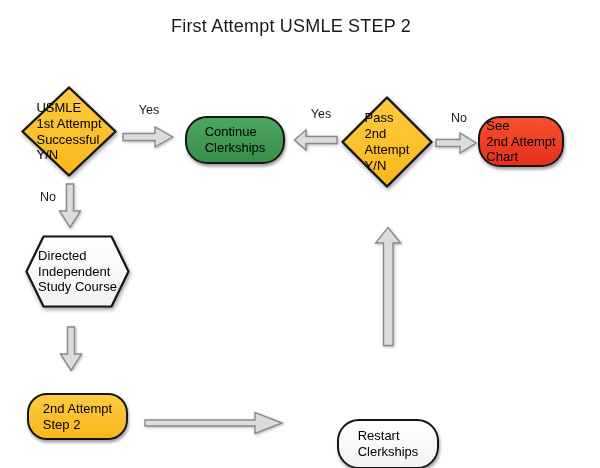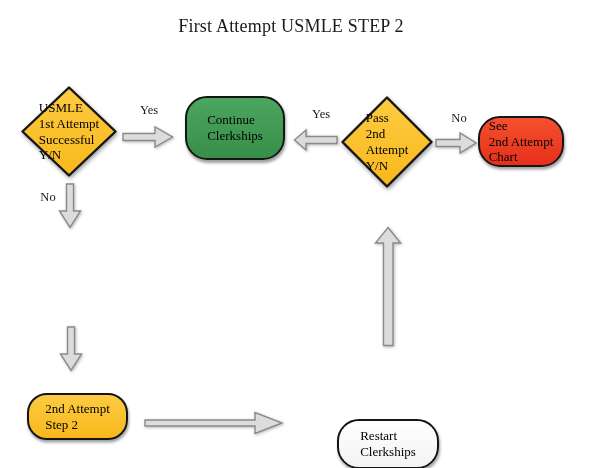--- a/index.html
+++ b/index.html
@@ -1,18 +1,18 @@
 <!DOCTYPE html>
 <html><head>
 <meta charset="utf-8">
 <style>
   html,body{margin:0;padding:0;background:#ffffff;}
   #canvas{
     position:relative;width:600px;height:468px;background:#ffffff;overflow:hidden;
-    font-family:Liberation Serif, serif;color:#000;
+    font-family:Liberation Sans, sans-serif;color:#000;
   }
   .title{
     position:absolute;left:0;top:16px;width:582px;text-align:center;
     font-size:18px;color:#1a1a1a;letter-spacing:.2px;
   }
   .node{position:absolute;box-sizing:border-box;}
   .box{
     border:2px solid #151515;border-radius:22px;
     box-shadow:1px 2.5px 3px rgba(0,0,0,.38);
     display:flex;align-items:center;justify-content:center;
@@ -53,21 +53,21 @@
 1st Attempt
 Successful
 Y/N</div>
   </div>
 
   <div class="edge-label" style="left:132px;top:103px;">Yes</div>
   <svg class="arrow-svg" style="left:122px;top:125px;" width="52" height="24" viewBox="0 0 52 24">
     <polygon points="1,8.5 33,8.5 33,2 50.5,12 33,22 33,15.5 1,15.5" fill="#DCDCDC" stroke="#8A8A8A" stroke-width="1.4"></polygon>
   </svg>
 
-  <div class="node box fill-green" style="left:185px;top:96px;width:100px;height:64px;">
+  <div class="node box fill-green" style="left:185px;top:116px;width:100px;height:48px;">
     <div class="node-text">Continue
 Clerkships</div>
   </div>
 
   <div class="edge-label" style="left:304px;top:107px;">Yes</div>
   <svg class="arrow-svg" style="left:293px;top:128px;" width="45" height="24" viewBox="0 0 45 24">
     <polygon points="44,8.5 13,8.5 13,2 1.5,12 13,22 13,15.5 44,15.5" fill="#DCDCDC" stroke="#8A8A8A" stroke-width="1.4"></polygon>
   </svg>
 
   <div class="node shape-wrap" style="left:340px;top:95px;width:94px;height:94px;">
@@ -95,20 +95,34 @@
     <div class="node-text">See
 2nd Attempt
 Chart</div>
   </div>
 
   <div class="edge-label" style="left:31px;top:190px;">No</div>
   <svg class="arrow-svg" style="left:58px;top:183px;" width="24" height="46" viewBox="0 0 24 46">
     <polygon points="8.5,1 15.5,1 15.5,28 22.5,28 12,44.5 1.5,28 8.5,28" fill="#DCDCDC" stroke="#8A8A8A" stroke-width="1.4"></polygon>
   </svg>
 
+  <div class="node shape-wrap" style="left:25px;top:235px;width:105px;height:73px;">
+    <svg class="shape-svg" width="105" height="73" viewBox="0 0 105 73">
+      <defs>
+          <linearGradient id="lg-hex" x1="0" y1="0" x2="0" y2="1">
+        <stop offset="0" stop-color="#FFFFFF"></stop>
+            <stop offset="1" stop-color="#F2F2F2"></stop>
+      </linearGradient>
+        </defs>
+      <polygon points="18.5,1.5 86.5,1.5 103.5,36.5 86.5,71.5 18.5,71.5 1.5,36.5" fill="url(#lg-hex)" stroke="#151515" stroke-width="2.2" stroke-linejoin="round"></polygon>
+    </svg>
+    <div class="node-text">Directed
+Independent
+Study Course</div>
+  </div>
 
   <svg class="arrow-svg" style="left:59px;top:326px;" width="24" height="46" viewBox="0 0 24 46">
     <polygon points="8.5,1 15.5,1 15.5,28 22.5,28 12,44.5 1.5,28 8.5,28" fill="#DCDCDC" stroke="#8A8A8A" stroke-width="1.4"></polygon>
   </svg>
 
   <div class="node box fill-yellow" style="left:27px;top:393px;width:101px;height:47px;border-radius:20px;">
     <div class="node-text">2nd Attempt
 Step 2</div>
   </div>
 

